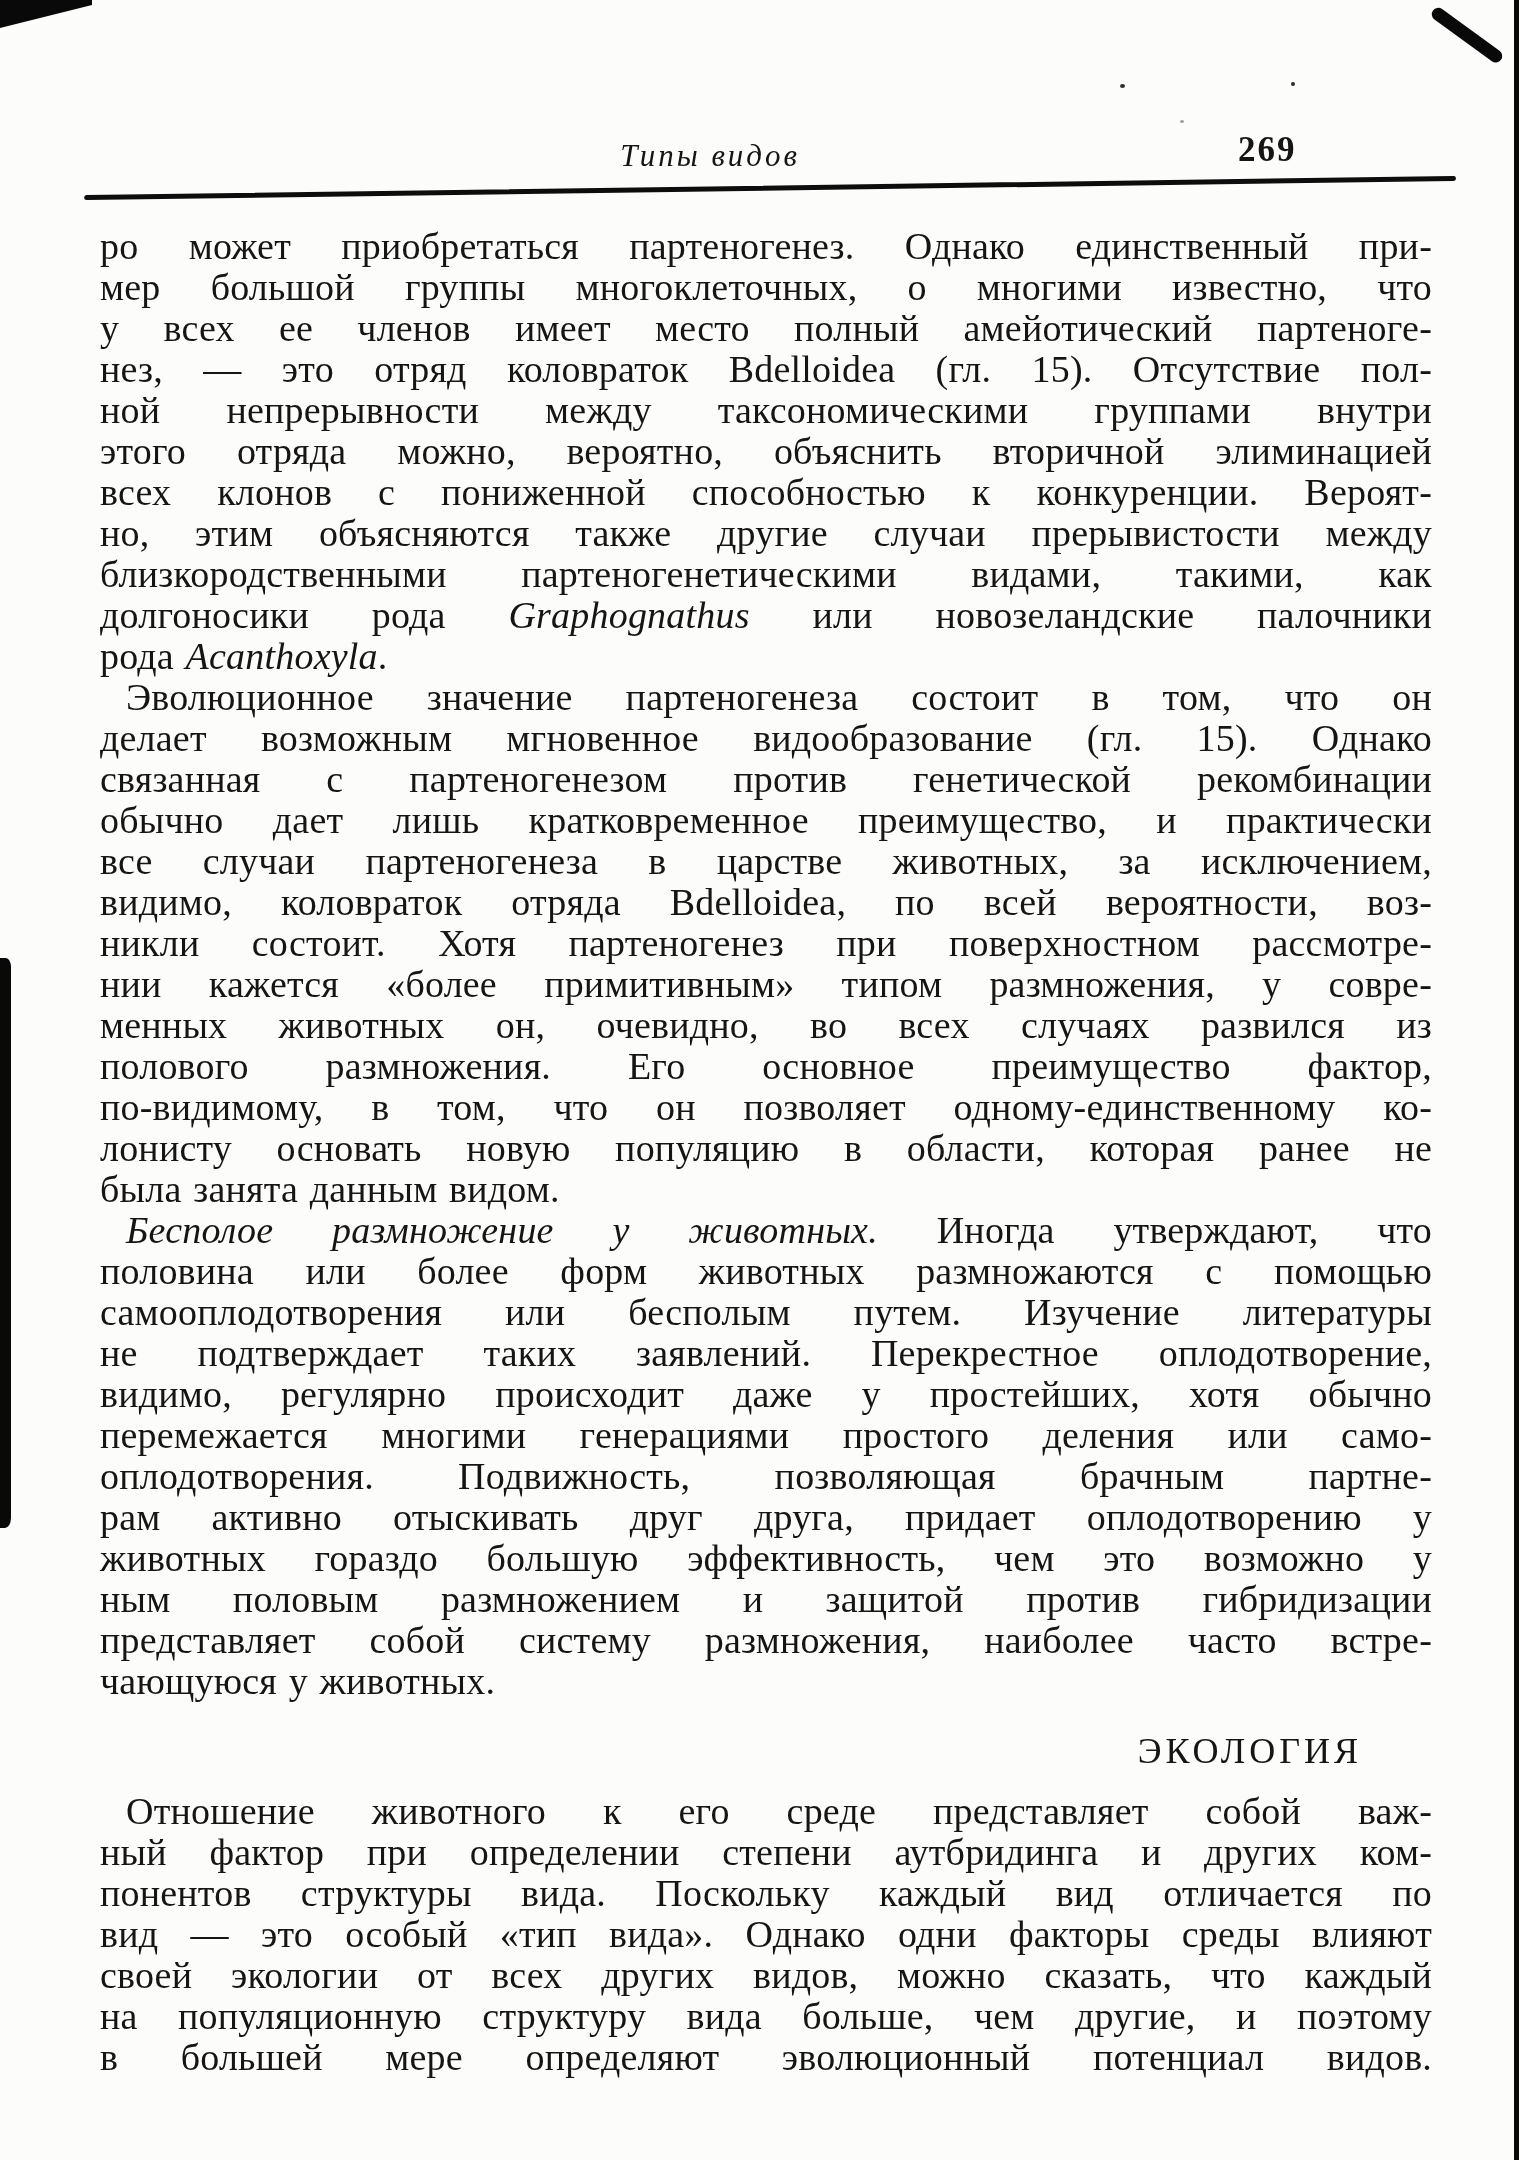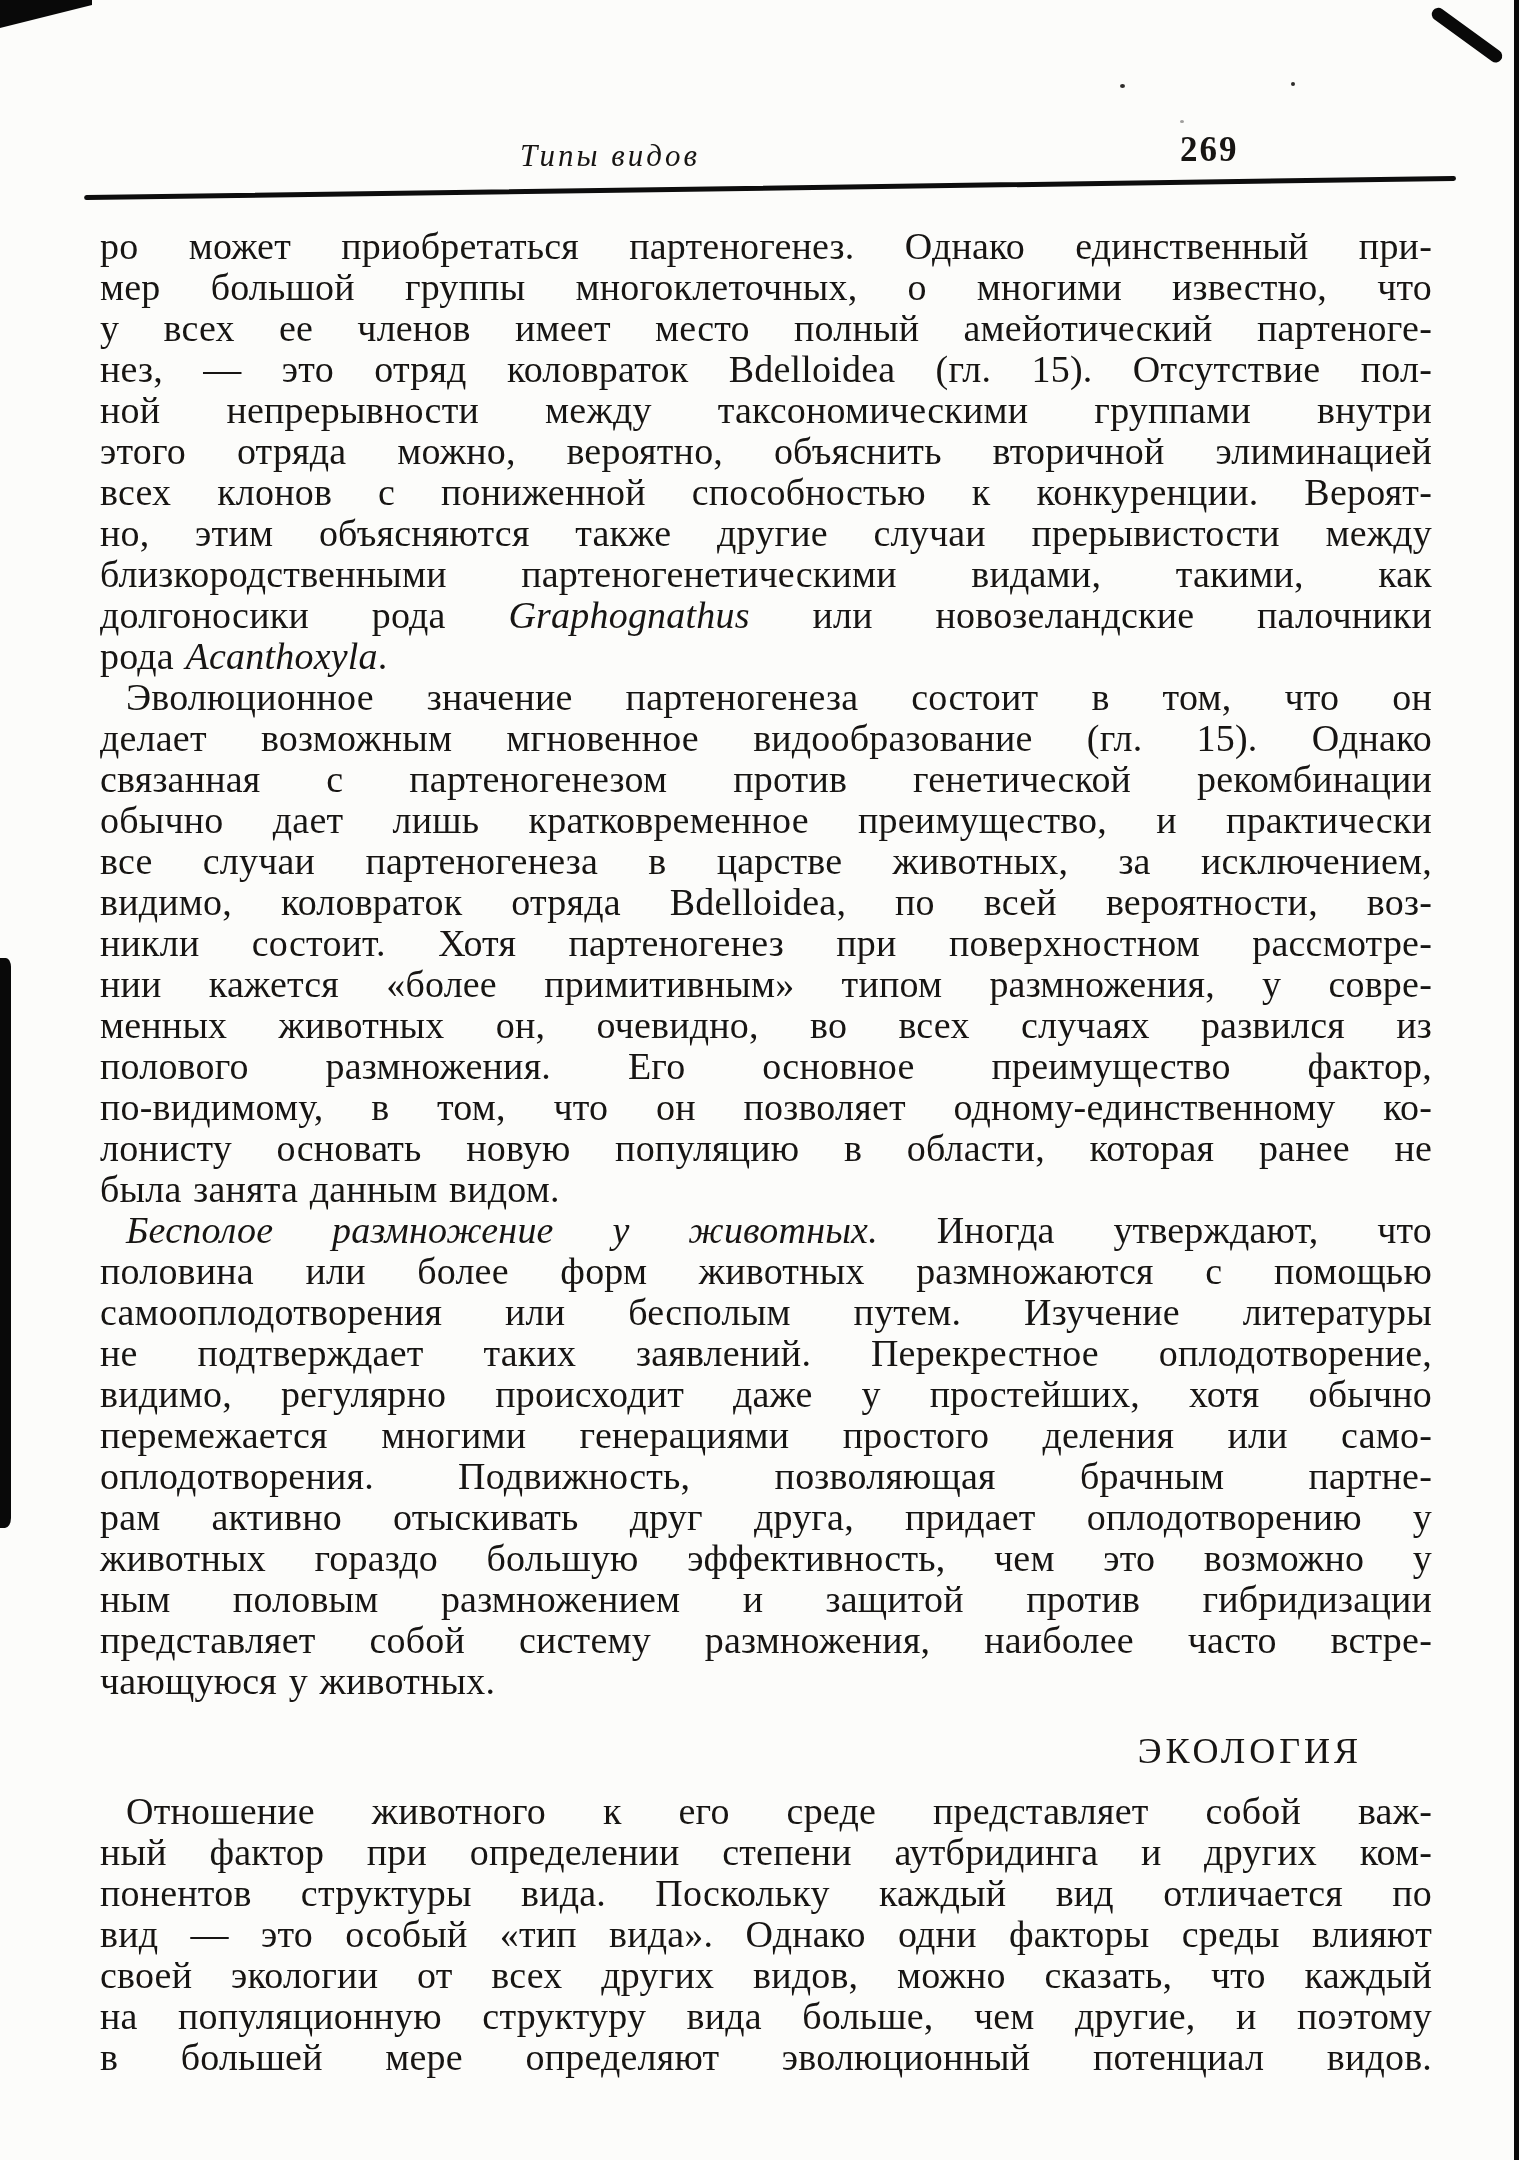--- a/index.html
+++ b/index.html
@@ -12,24 +12,24 @@
     position:relative;
     width:1520px;height:2160px;
     background:var(--paper);
     overflow:hidden;
     font-family:"Liberation Serif","DejaVu Serif",serif;
     color:var(--ink);
   }
   
   .running-head{
     position:absolute;top:138px;left:420px;width:380px;
-    text-align:center;font-style:italic;font-size:31px;letter-spacing:3px;
+    text-align:right;font-style:italic;font-size:31px;letter-spacing:3px;
   }
   .page-number{
-    position:absolute;top:130px;left:1180px;
+    position:absolute;top:130px;left:1238px;
     font-size:35px;font-weight:600;letter-spacing:2px;
   }
   .head-rule{
     position:absolute;top:176px;left:84px;width:1372px;height:5px;
     background:var(--rule);border-radius:3px;
     transform-origin:100% 50%;transform:rotate(-0.8deg);
   }
   
   .body{
     position:absolute;top:226px;left:100px;width:1332px;

